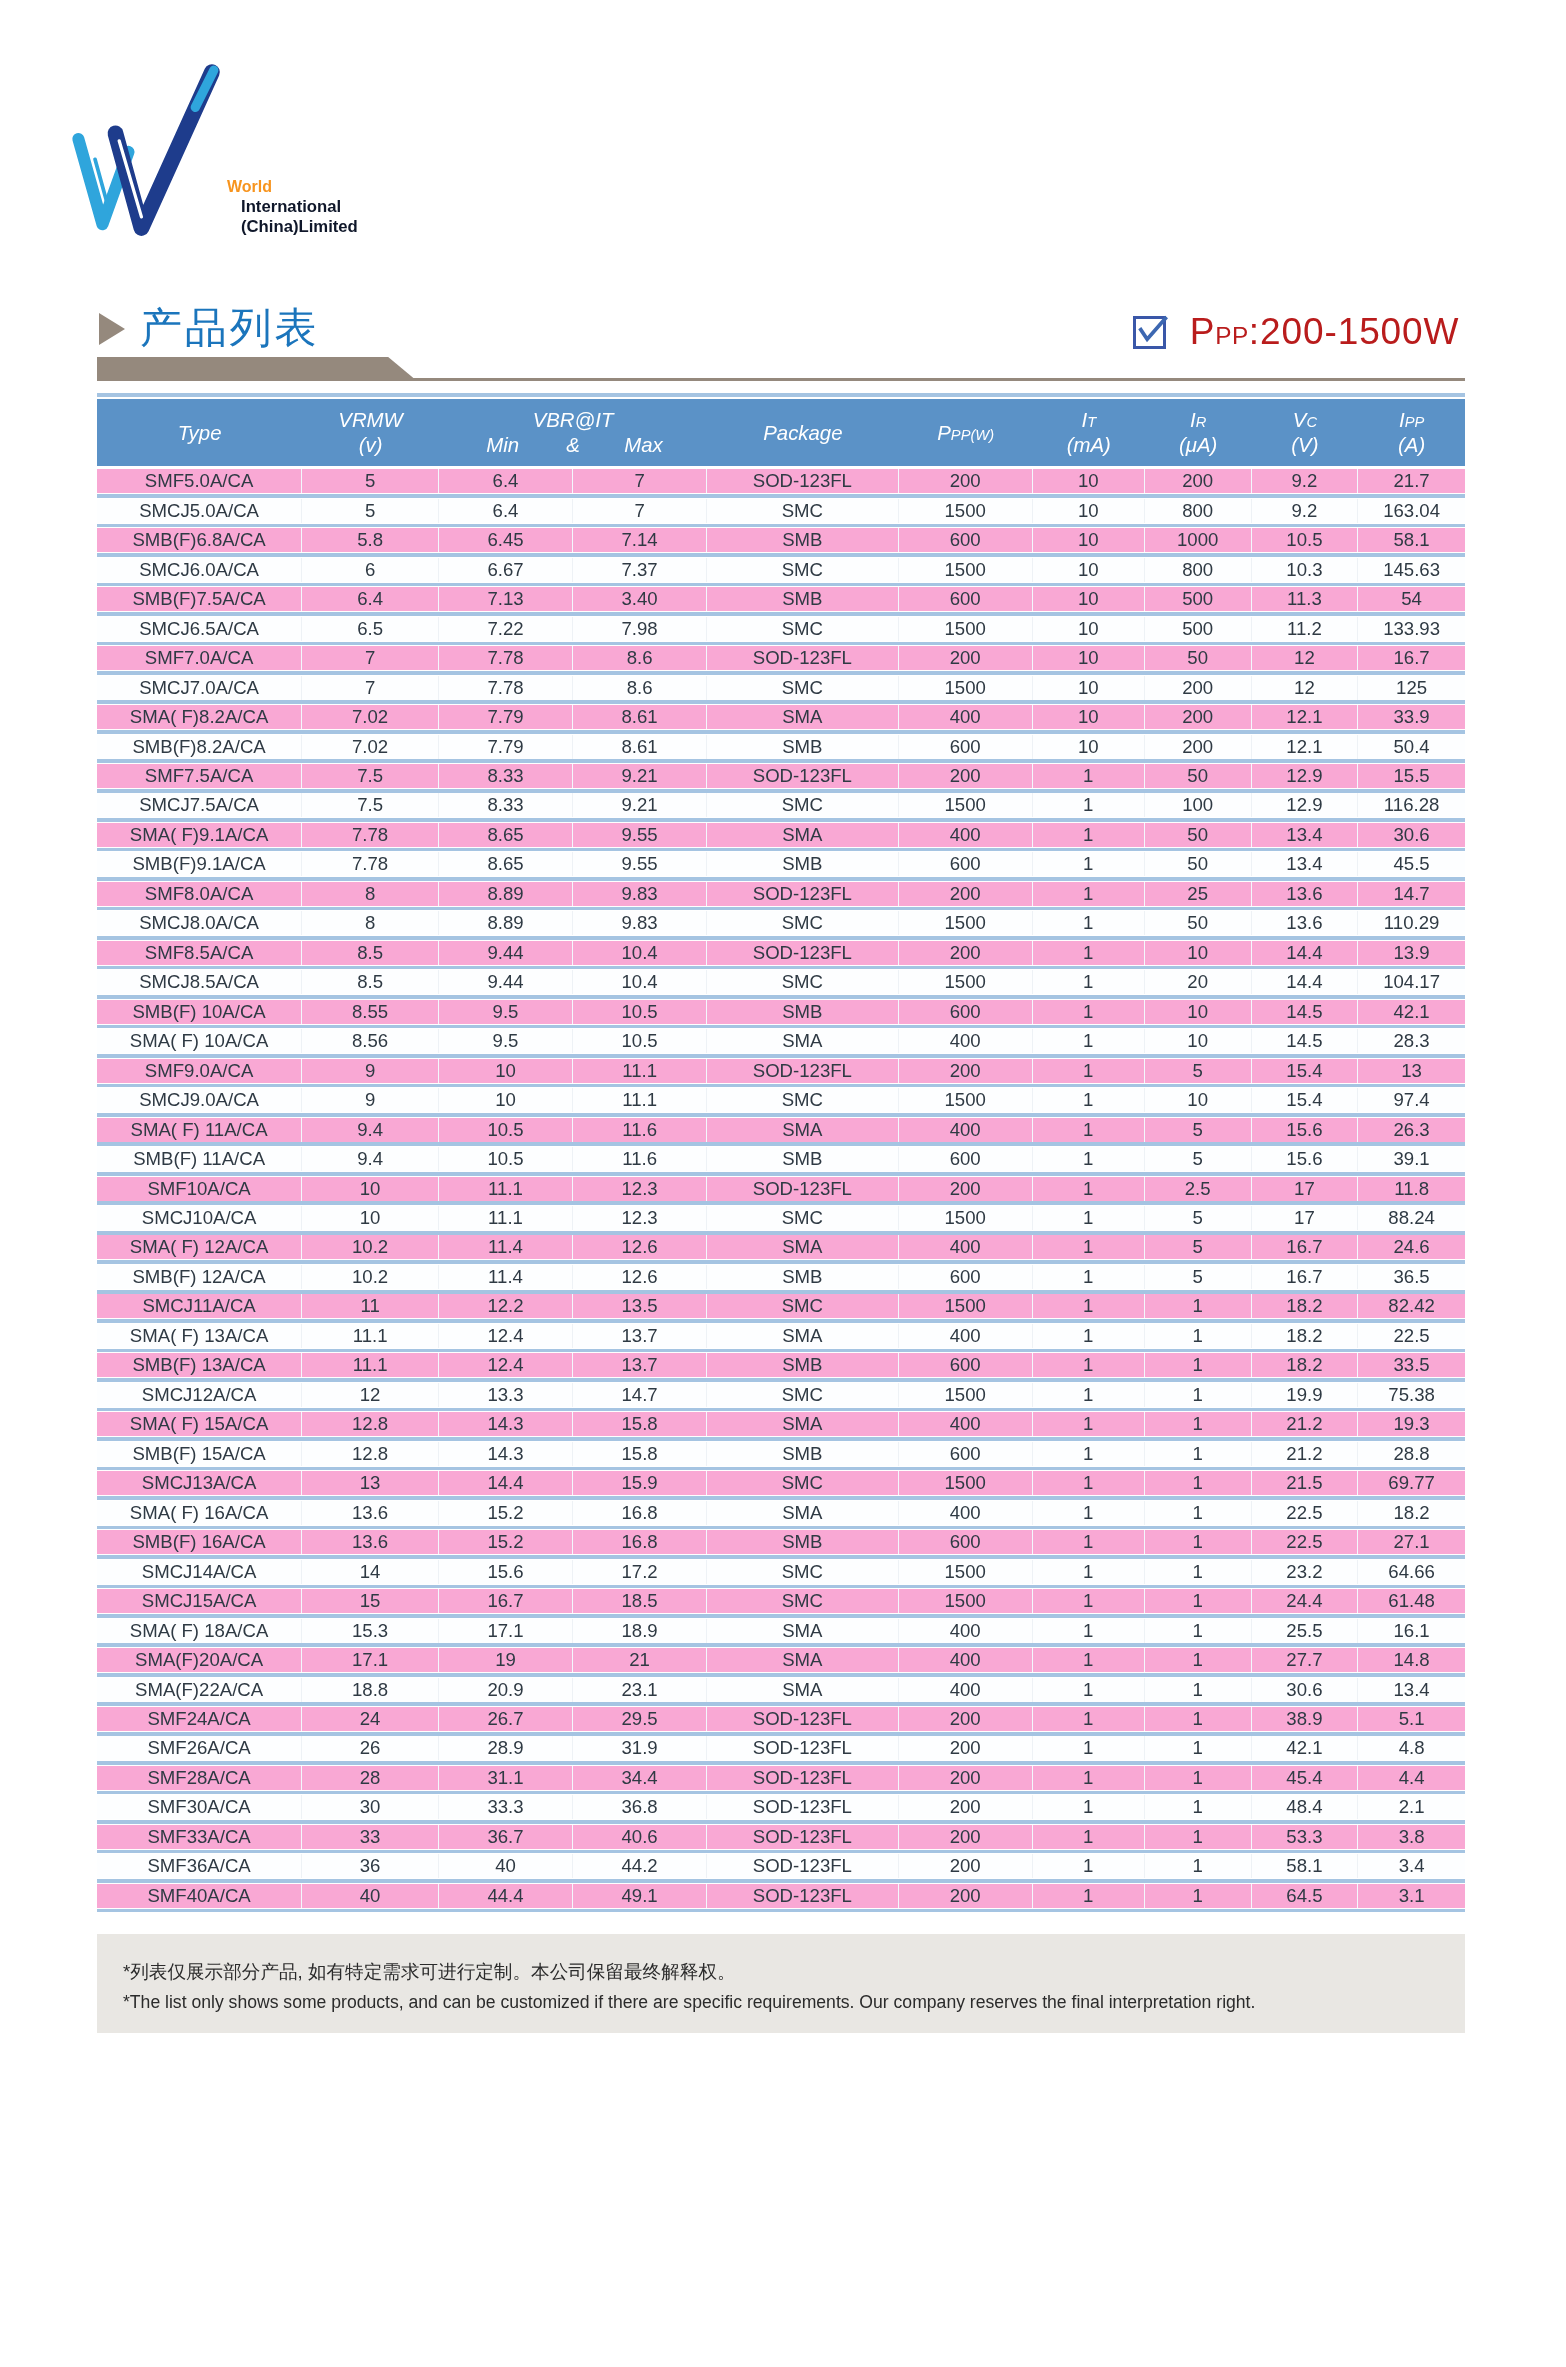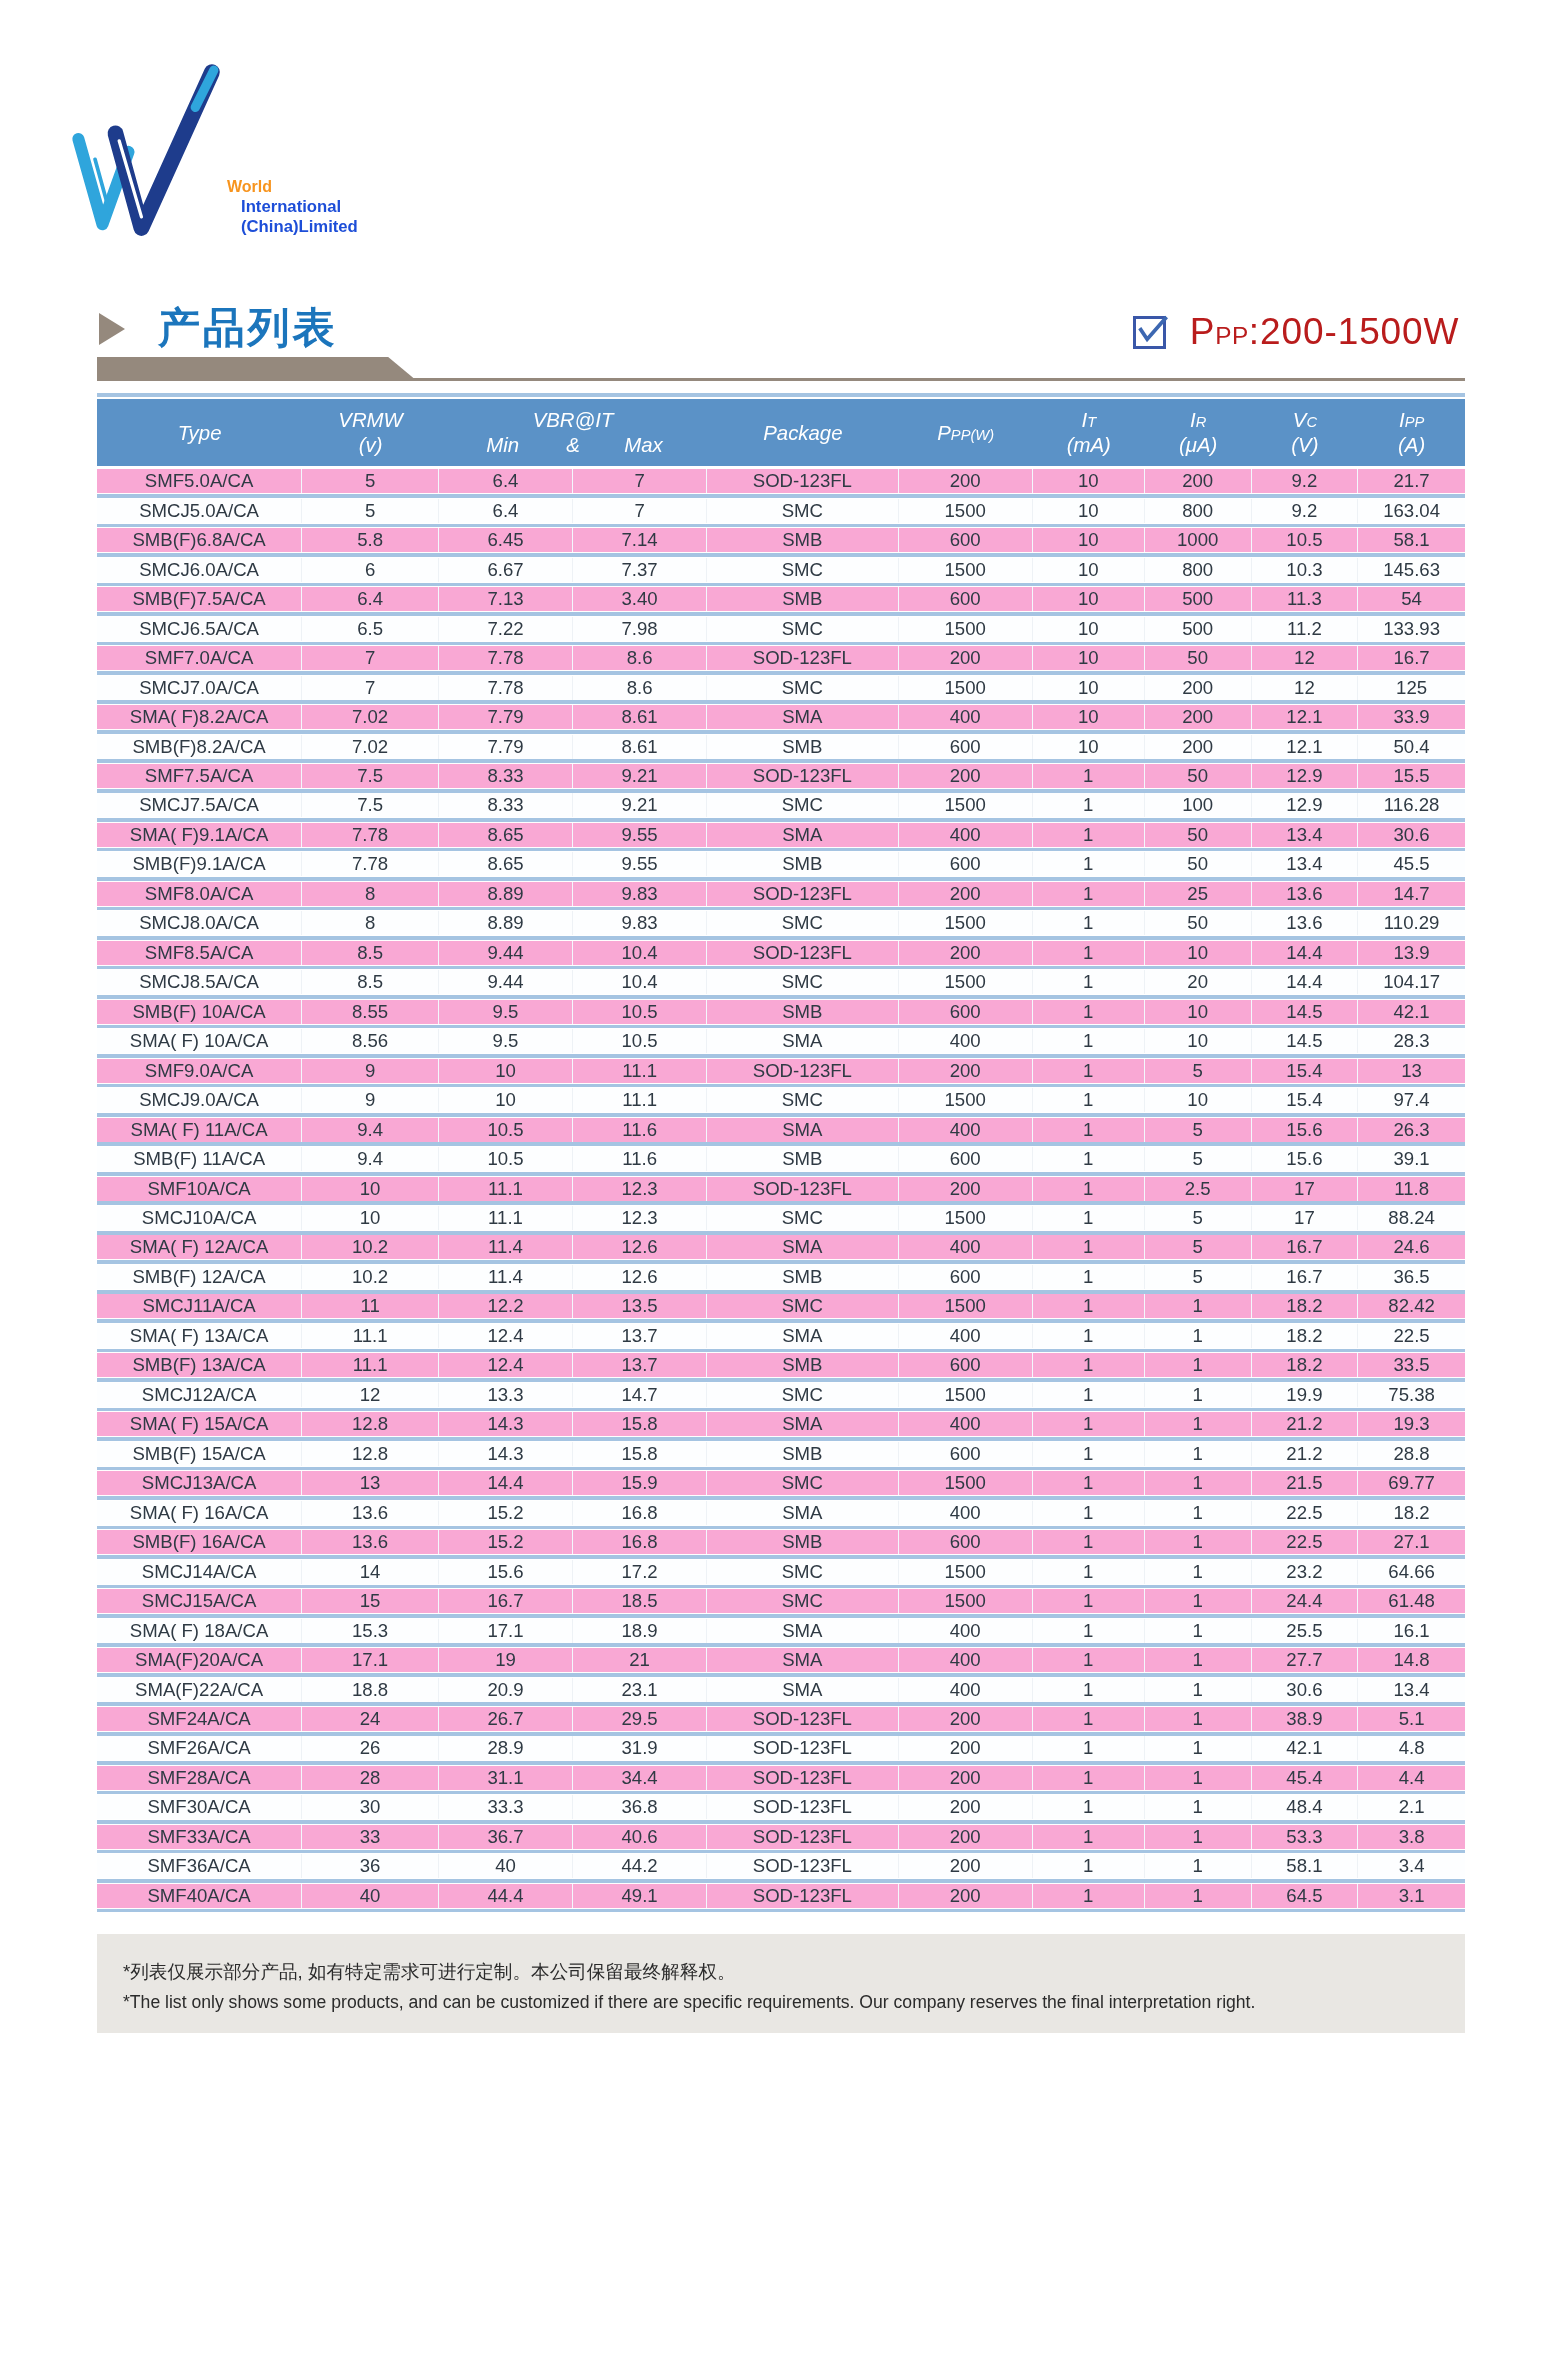--- a/index.html
+++ b/index.html
@@ -7,32 +7,32 @@
   .page {
     position:relative; width:1567px; height:2095px; background:#ffffff;
     font-family:"Liberation Sans", sans-serif; overflow:hidden;border-radius:32px;
   }
 
   
   .logo { position:absolute; left:54px; top:48px; width:278px; height:199px; }
   .logo svg { position:absolute; left:0; top:0; }
   .logo-text { position:absolute; left:173px; top:130px; line-height:1.18; white-space:nowrap; }
   .logo-line1 { color:#F7941E; font-size:16px; font-weight:bold; }
-  .logo-line2, .logo-line3 { color:#1d4ed8; font-size:16.7px; font-weight:bold; margin-left:14px; }
+  .logo-line2, .logo-line3 { color:#0f172a; font-size:16.7px; font-weight:bold; margin-left:14px; }
 
   
   .section-head { position:absolute; left:97px; top:304px; width:1368px; height:82px; }
   .tri {
     position:absolute; left:1.9px; top:9.3px; width:0; height:0;
     border-top:16.7px solid transparent; border-bottom:16.7px solid transparent;
     border-left:26px solid #95897D;
   }
   .section-title {
     position:absolute; left:43px; top:-3.7px; font-size:42px; letter-spacing:2.8px;
-    color:#1B75BC; font-weight:700;margin-left:18px;
+    color:#1B75BC; font-weight:400;
   }
   .title-bar {
     position:absolute; left:0; top:53px; width:320px; height:24px; background:#95897D;
     clip-path:polygon(0 0, 91% 0, 100% 100%, 0 100%);
   }
   .title-line { position:absolute; left:0; top:74px; right:0; height:2.8px; background:#95897D; }
 
   .filter { position:absolute; right:5.6px; top:7.4px; display:flex; align-items:center; }
   .checkbox {
     width:33px; height:33px; border:3.7px solid #3A57A8; background:#ffffff;

